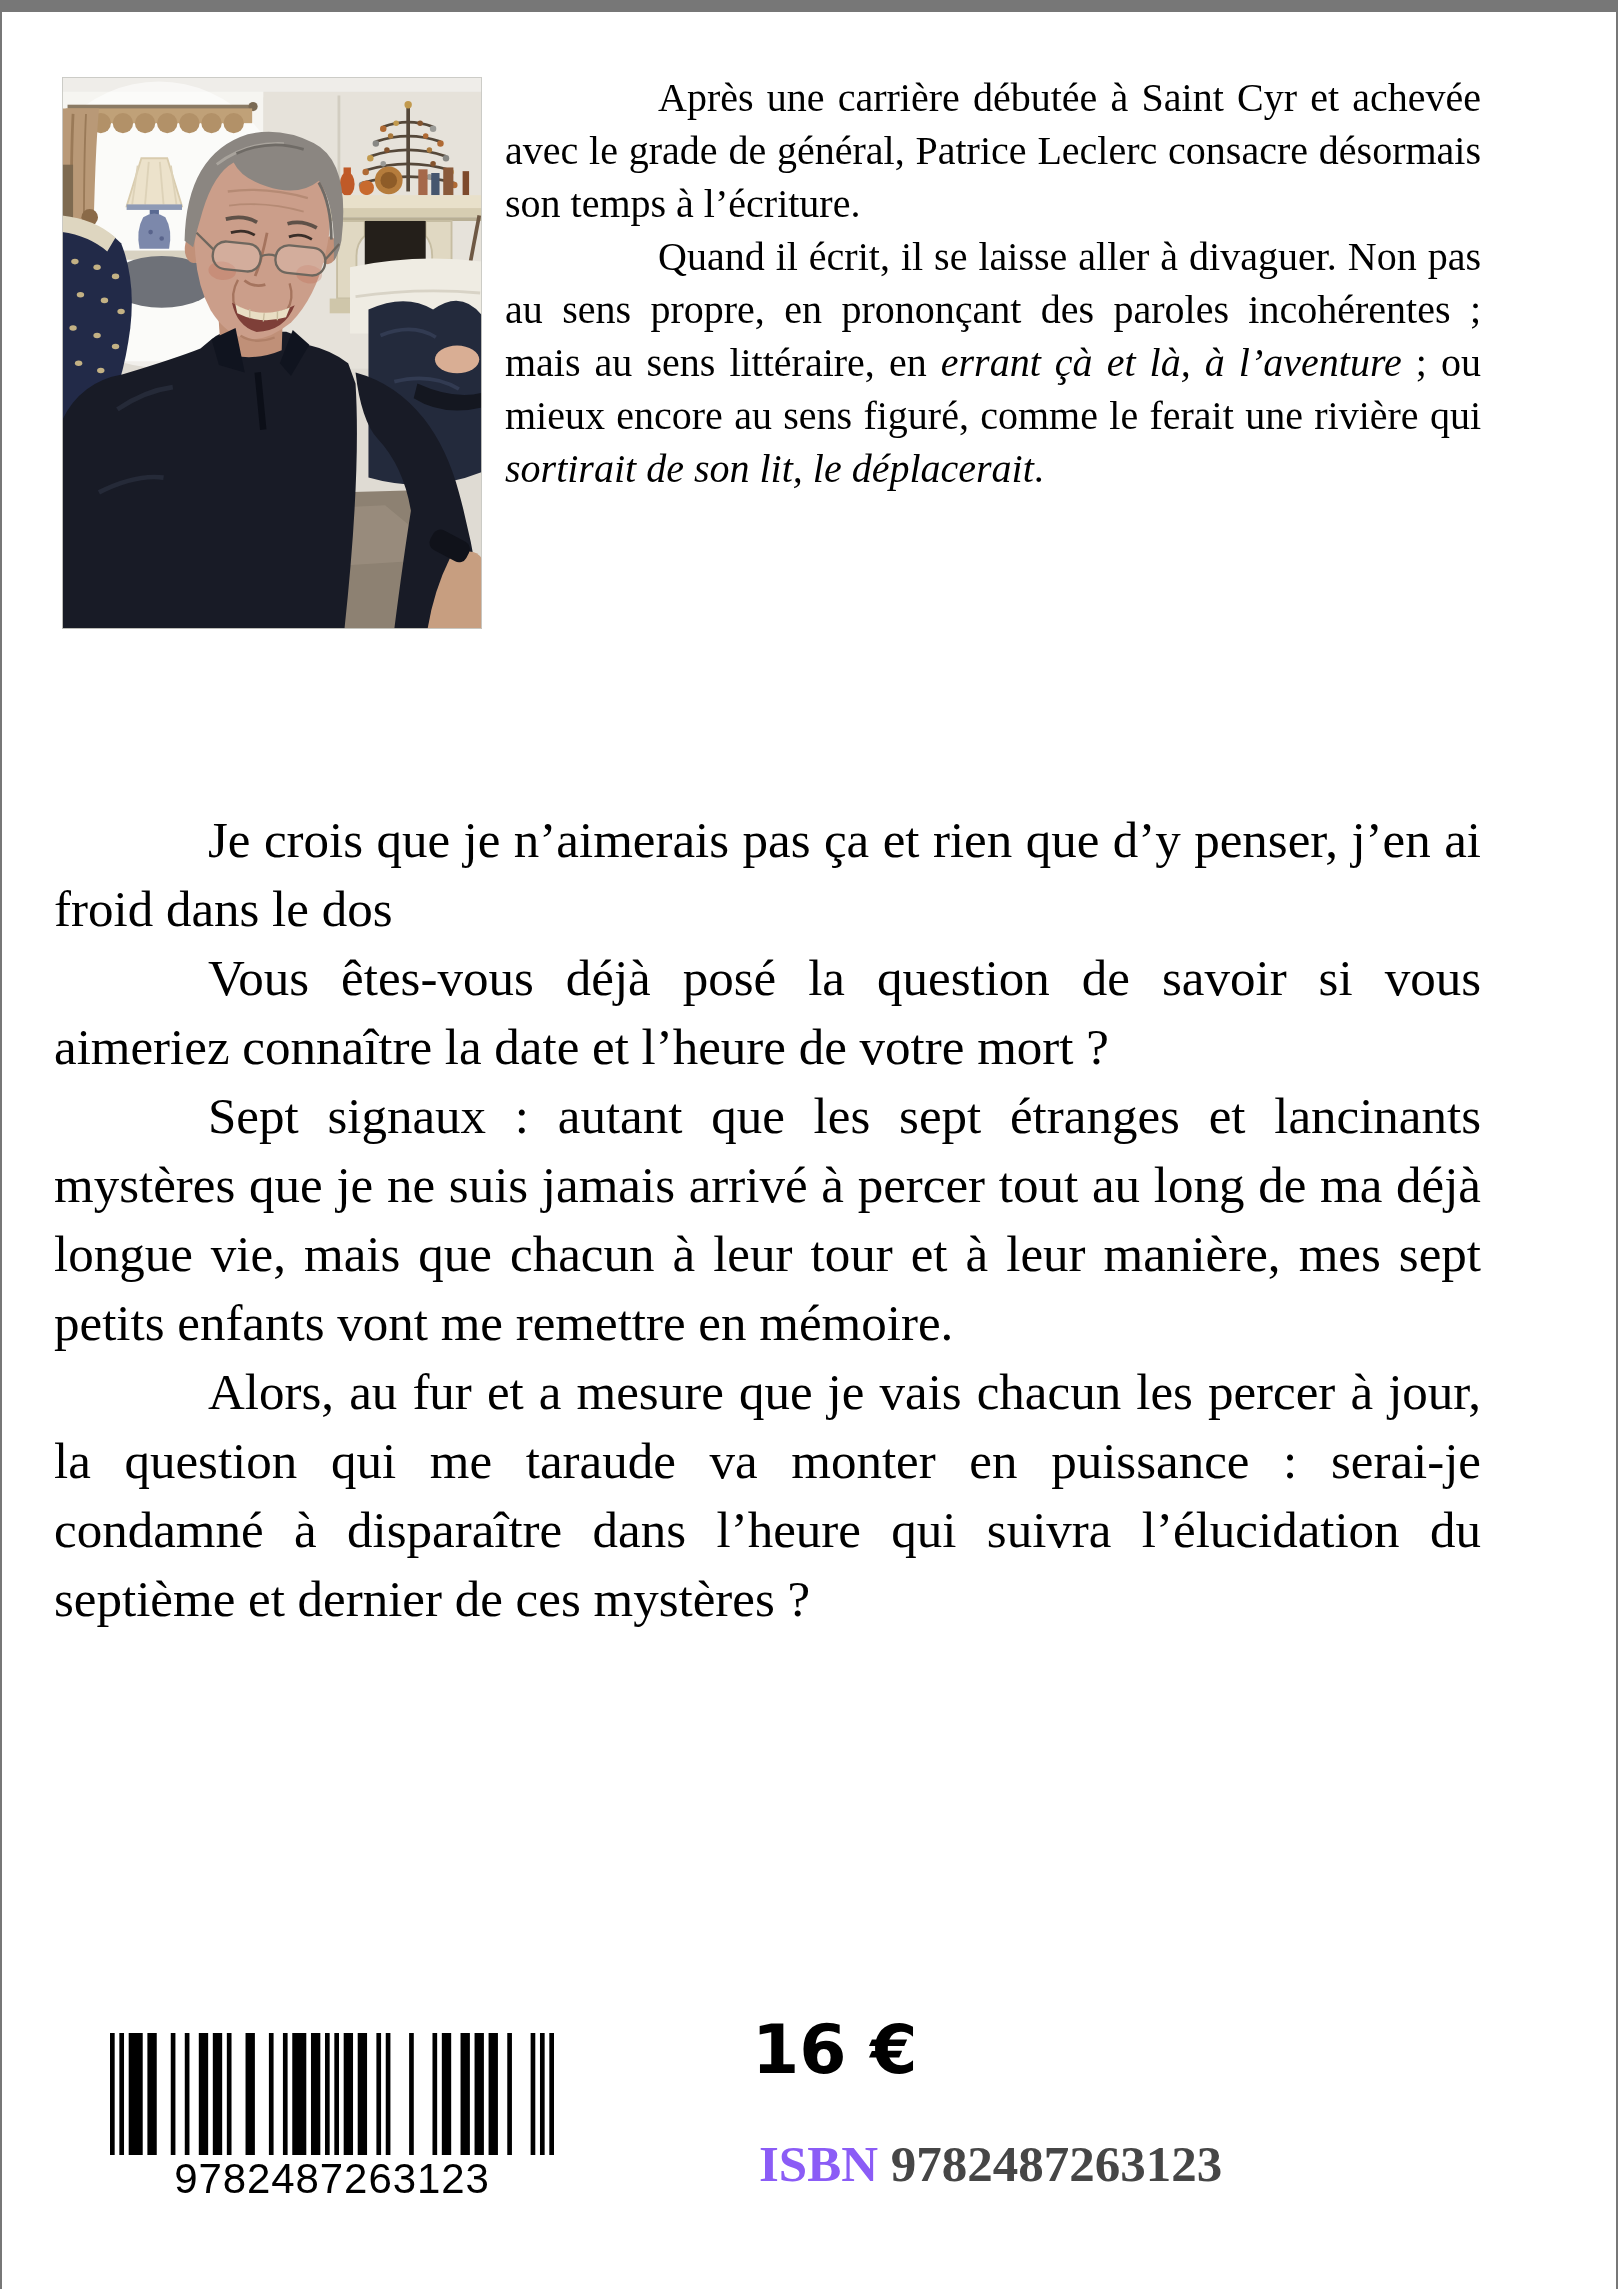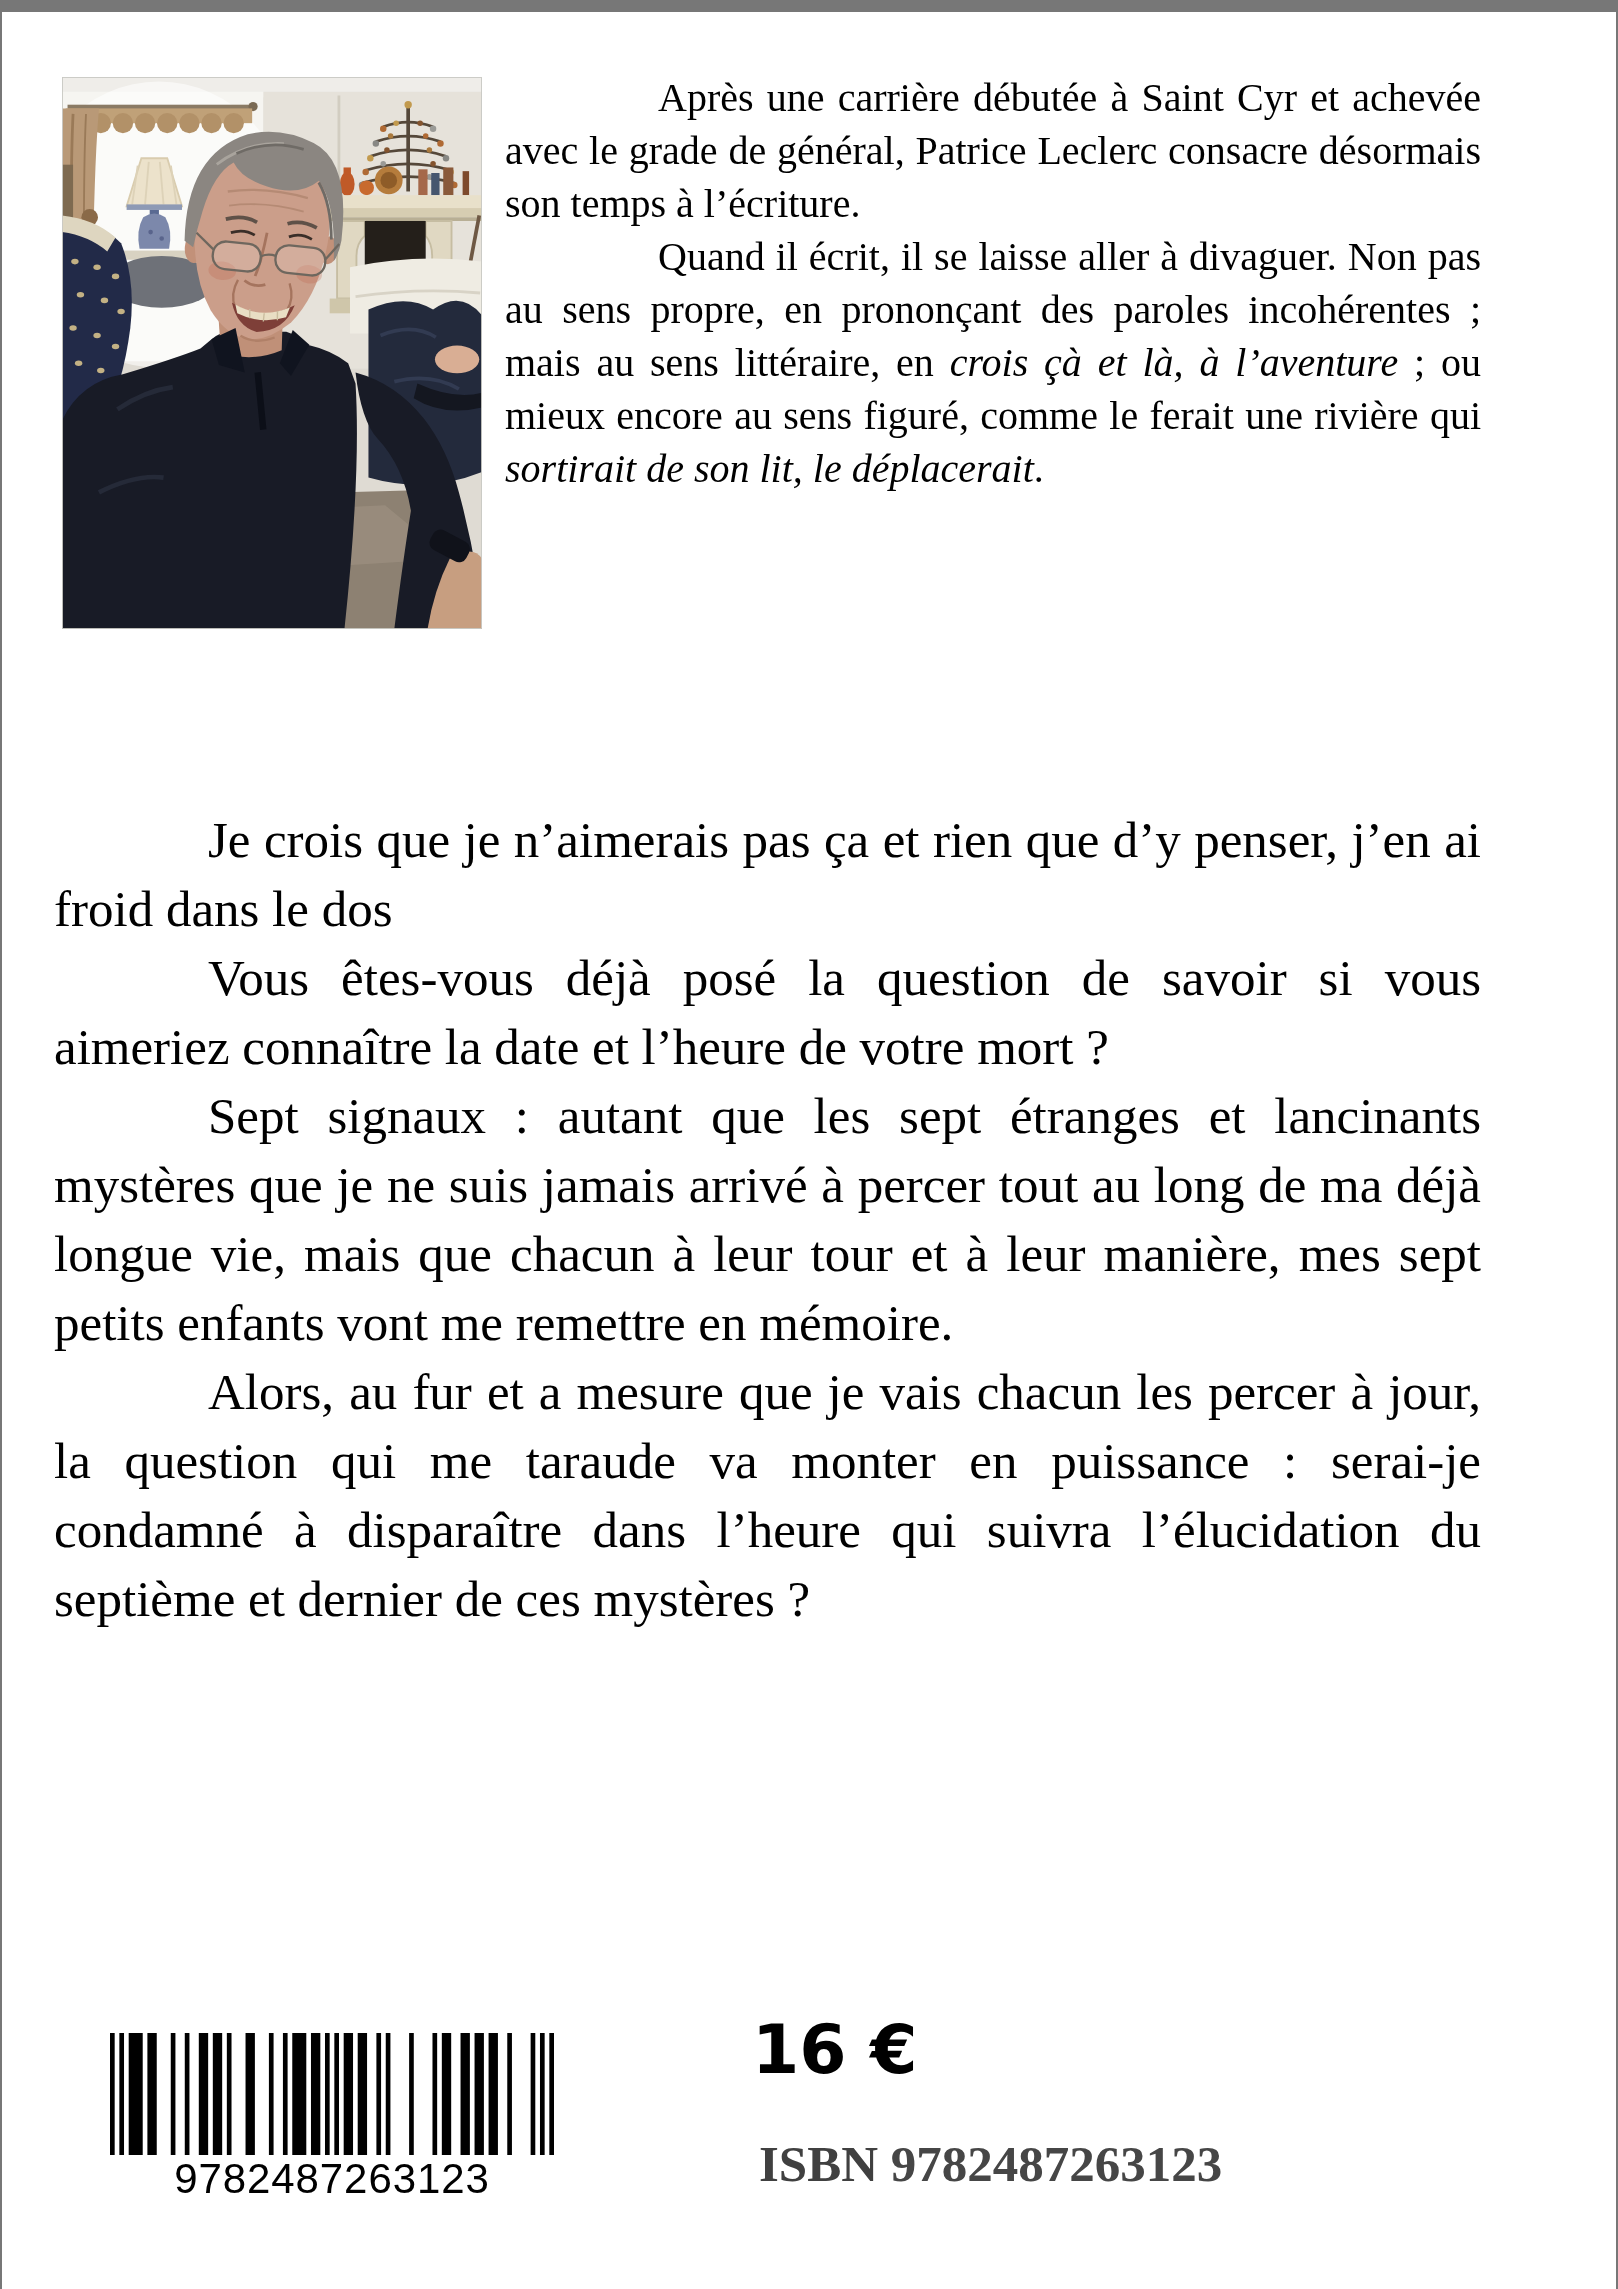--- a/index.html
+++ b/index.html
@@ -219,21 +219,21 @@
       <path d="M162,284 L188,272 L198,320 L170,312 Z" fill="#10141f"></path>
       <path d="M250,274 L268,290 L248,324 L236,310 Z" fill="#10141f"></path>
       <path d="M212,320 L218,382" stroke="#0c0f18" stroke-width="7"></path>
 
       <rect x="0.5" y="0.5" width="454" height="597" fill="none" stroke="#c9c9c4" stroke-width="1"></rect>
     </svg>
   </div>
 
   <div class="bio">
       <p><span>Après une carrière débutée à Saint Cyr et achevée avec le grade de général, Patrice Leclerc consacre désormais son temps à l’écriture.</span></p>
-      <p><span>Quand il écrit, il se laisse aller à divaguer. Non pas au sens propre, en prononçant des paroles incohérentes ; mais au sens littéraire, en </span><em>crois çà et là, à l’aventure</em><span> ; ou mieux encore au sens figuré, comme le ferait une rivière qui </span><em>sortirait de son lit, le déplacerait</em><span>.</span></p>
+      <p><span>Quand il écrit, il se laisse aller à divaguer. Non pas au sens propre, en prononçant des paroles incohérentes ; mais au sens littéraire, en </span><em>errant çà et là, à l’aventure</em><span> ; ou mieux encore au sens figuré, comme le ferait une rivière qui </span><em>sortirait de son lit, le déplacerait</em><span>.</span></p>
     </div>
 
   <div class="blurb">
       <p>Je crois que je n’aimerais pas ça et rien que d’y penser, j’en ai froid dans le dos</p>
       <p>Vous êtes-vous déjà posé la question de savoir si vous aimeriez connaître la date et l’heure de votre mort ?</p>
       <p>Sept signaux : autant que les sept étranges et lancinants mystères que je ne suis jamais arrivé à percer tout au long de ma déjà longue vie, mais que chacun à leur tour et à leur manière, mes sept petits enfants vont me remettre en mémoire.</p>
       <p>Alors, au fur et a mesure que je vais chacun les percer à jour, la question qui me taraude va monter en puissance : serai-je condamné à disparaître dans l’heure qui suivra l’élucidation du septième et dernier de ces mystères ?</p>
     </div>
 
   <div class="barcode">
@@ -267,16 +267,16 @@
         <rect x="430.37" y="0" width="5.06" height="132" fill="#000000"></rect>
         <rect x="455.68" y="0" width="5.06" height="132" fill="#000000"></rect>
         <rect x="465.81" y="0" width="5.06" height="132" fill="#000000"></rect>
         <rect x="475.94" y="0" width="5.06" height="132" fill="#000000"></rect>
       </svg>
     <div class="barcode-num">9782487263123</div>
   </div>
 
   <div class="price">16 €</div>
 
-  <div class="isbn"><span style="color: #404040;">ISBN</span><span>&nbsp;</span><span style="color: rgb(70, 70, 70);">9782487263123</span></div>
+  <div class="isbn"><span style="color: #8b5cf6;">ISBN</span><span>&nbsp;</span><span style="color: rgb(70, 70, 70);">9782487263123</span></div>
 
 </div>
 
 
 </body></html>

